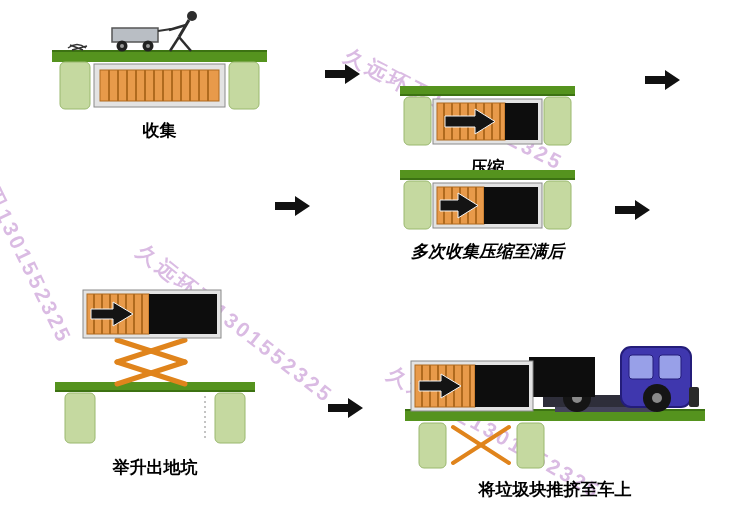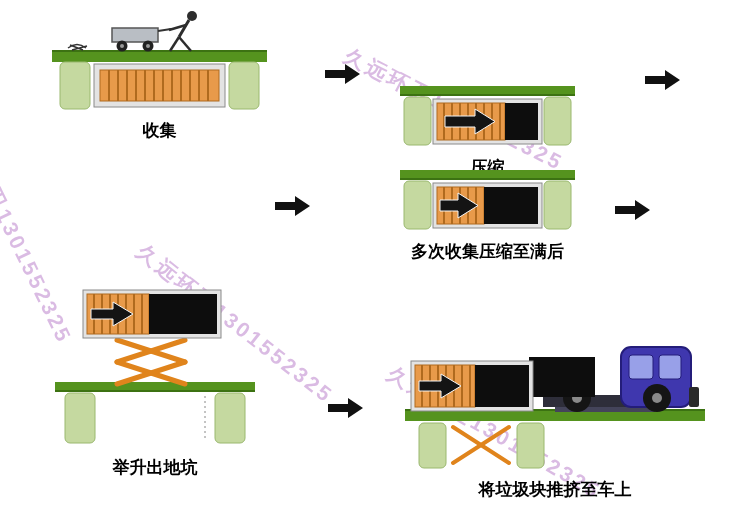--- a/index.html
+++ b/index.html
@@ -82,21 +82,21 @@
 
   <svg class="flow-arrow" style="left:645px;top:68px;" width="36" height="24" viewBox="0 0 36 24">
     <path d="M0 8H20V2L35 12L20 22V16H0Z" fill="#111"></path>
   </svg>
 
 
   <svg class="flow-arrow" style="left:275px;top:194px;" width="36" height="24" viewBox="0 0 36 24">
     <path d="M0 8H20V2L35 12L20 22V16H0Z" fill="#111"></path>
   </svg>
 
-  <div class="stage" style="left:400px;top:170px;width:175px;">
+  <div class="stage" style="left:400px;top:170px;width:175px;font-style:italic;">
     <svg width="175" height="62" viewBox="0 0 175 62">
       <rect x="0" y="0" width="175" height="9" fill="#55931e"></rect>
       <rect x="0" y="8" width="175" height="2" fill="#3c7212"></rect>
       <rect x="4" y="11" width="27" height="48" rx="5" fill="#c5d9a0" stroke="#9ab86f"></rect>
       <rect x="144" y="11" width="27" height="48" rx="5" fill="#c5d9a0" stroke="#9ab86f"></rect>
       <g>
         <rect x="33" y="13" width="109" height="45" fill="#e3e3e3" stroke="#8a8a8a"></rect>
         <rect x="37" y="17" width="47" height="37" fill="#e89a4a" stroke="#b06a1e"></rect>
         <path d="M44 17V54M52 17V54M60 17V54M68 17V54M76 17V54" stroke="#b06a1e" stroke-width="2"></path>
         <rect x="84" y="17" width="54" height="37" fill="#0d0d0d"></rect>

